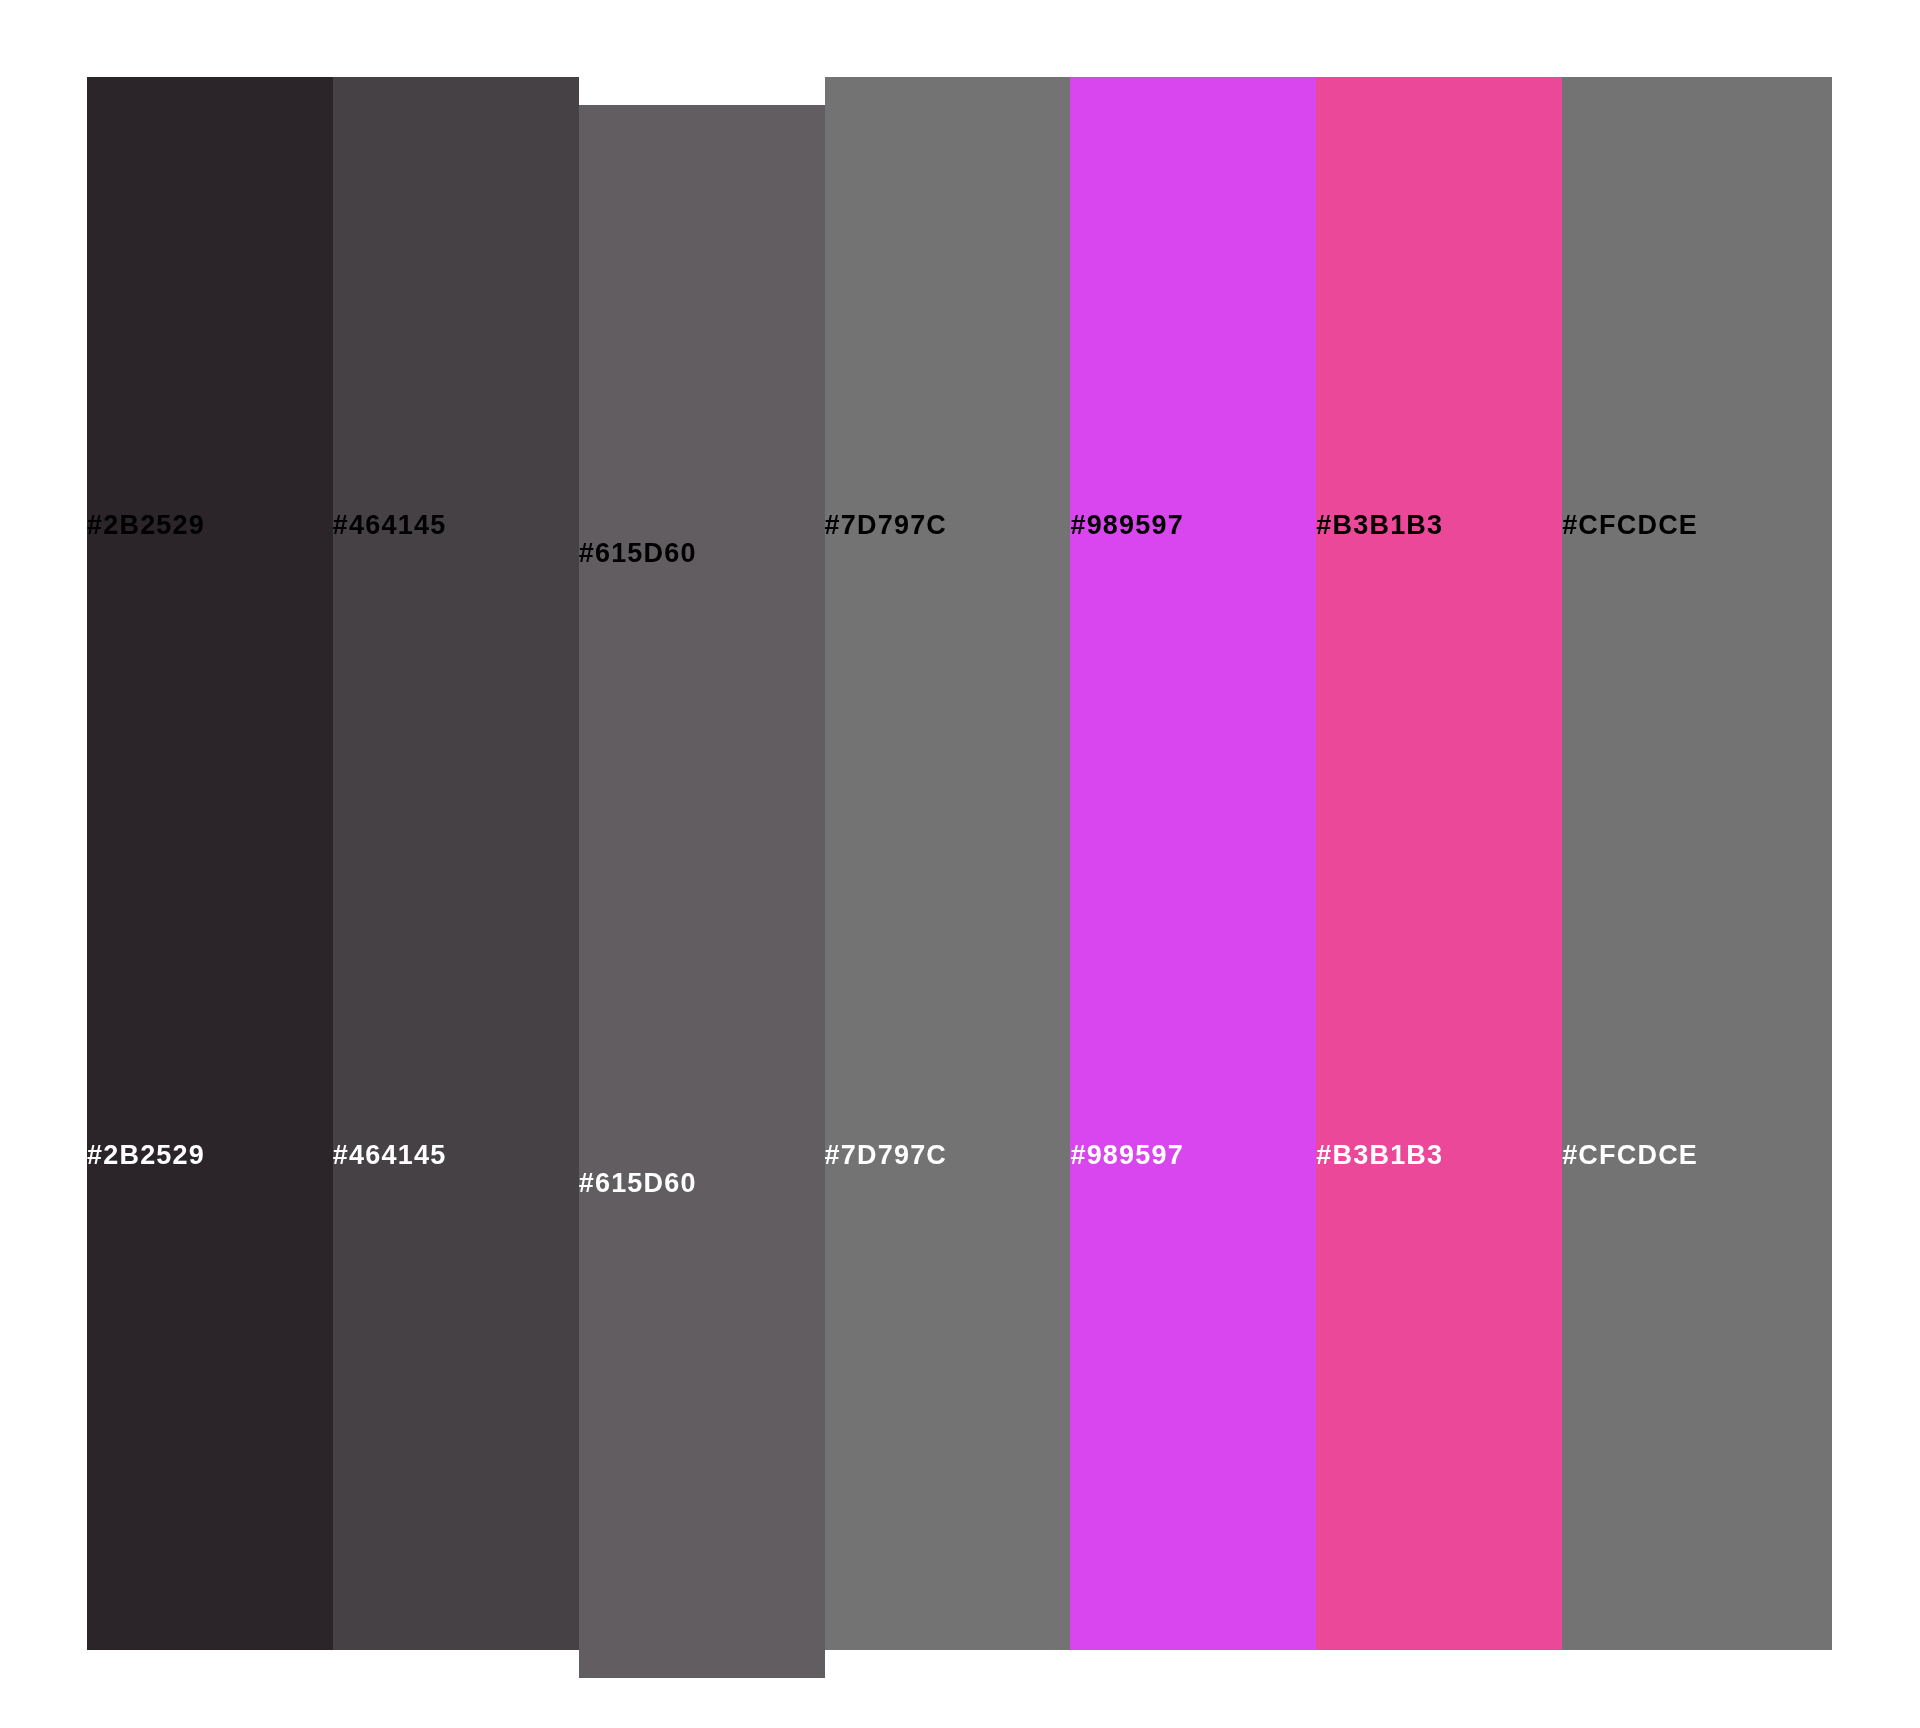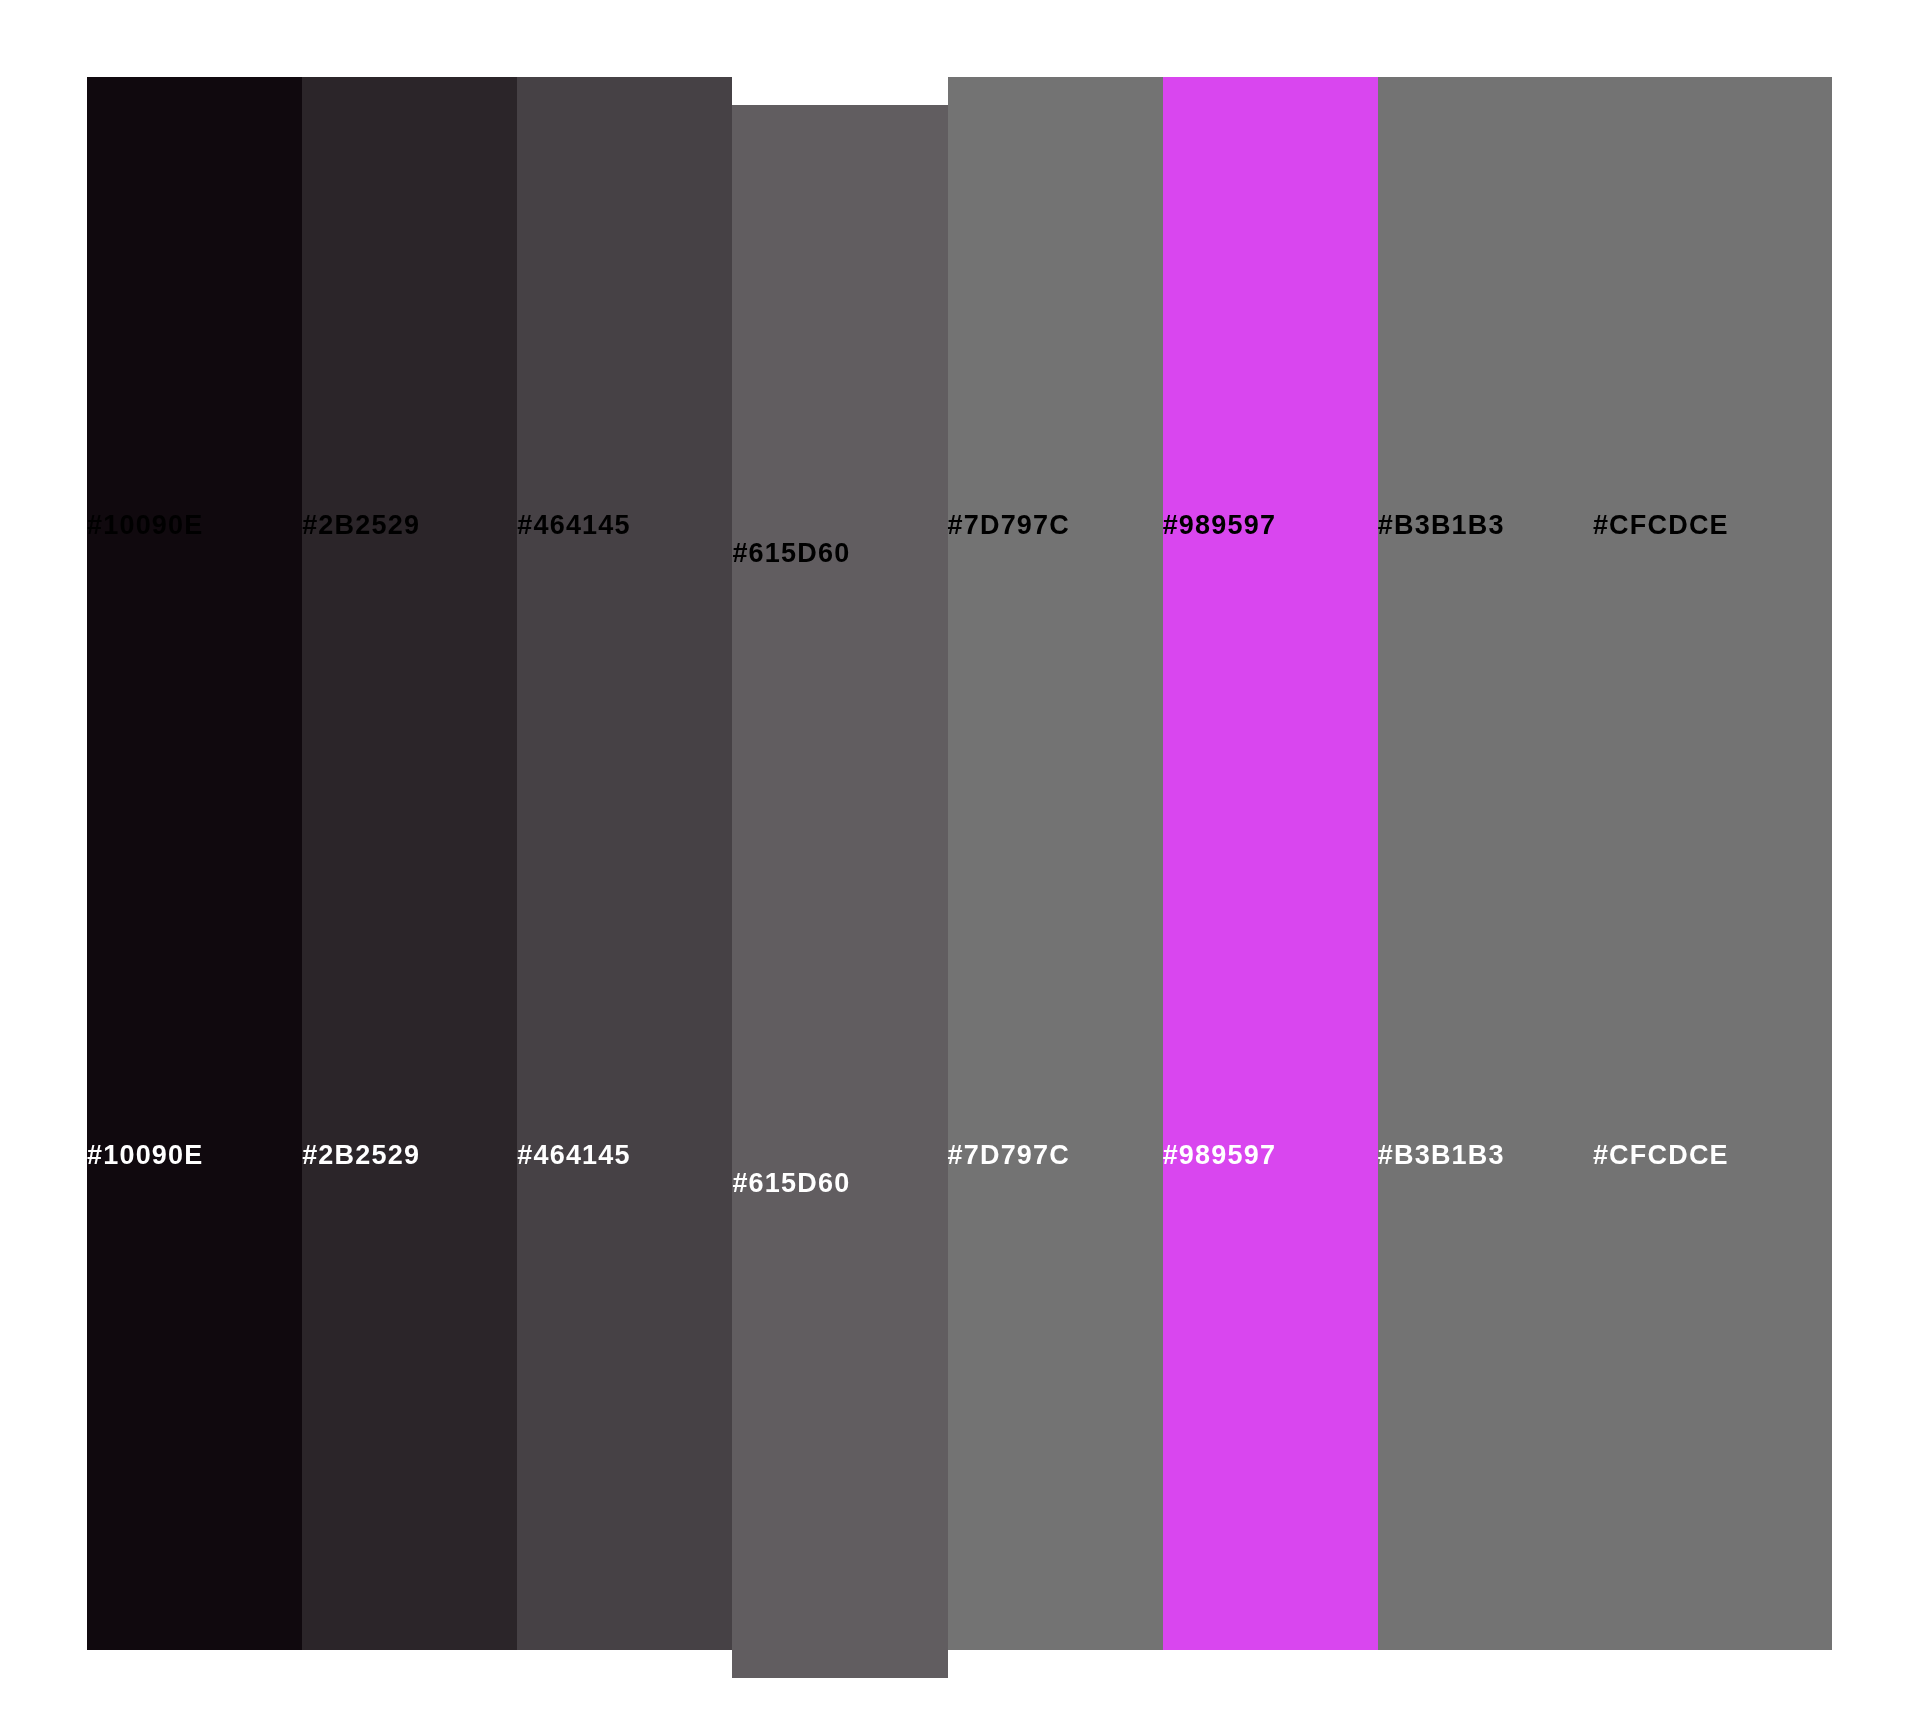--- a/index.html
+++ b/index.html
@@ -52,24 +52,20 @@
   .swatch-label.label-bottom {
     top: 1065px;
     color: #FFFFFF;
   }
 </style>
 </head>
 <body style="background-color: rgb(255, 255, 255);">
 
 <div id="palette-board">
 
-  <div class="swatch-column" style="background-color: rgb(16, 9, 14);">
-    <div class="swatch-label label-top" style="color: rgb(0, 0, 0);">#10090E</div>
-    <div class="swatch-label label-bottom" style="color: rgb(255, 255, 255);">#10090E</div>
-  </div>
 
   <div class="swatch-column" style="background-color: rgb(43, 37, 41);">
     <div class="swatch-label label-top" style="color: rgb(0, 0, 0);">#2B2529</div>
     <div class="swatch-label label-bottom" style="color: rgb(255, 255, 255);">#2B2529</div>
   </div>
 
   <div class="swatch-column" style="background-color: rgb(70, 65, 69);">
     <div class="swatch-label label-top" style="color: rgb(0, 0, 0);">#464145</div>
     <div class="swatch-label label-bottom" style="color: rgb(255, 255, 255);">#464145</div>
   </div>
@@ -82,21 +78,21 @@
   <div class="swatch-column" style="background-color: #737373;">
     <div class="swatch-label label-top" style="color: rgb(0, 0, 0);">#7D797C</div>
     <div class="swatch-label label-bottom" style="color: rgb(255, 255, 255);">#7D797C</div>
   </div>
 
   <div class="swatch-column" style="background-color: #d946ef;">
     <div class="swatch-label label-top" style="color: rgb(0, 0, 0);">#989597</div>
     <div class="swatch-label label-bottom" style="color: rgb(255, 255, 255);">#989597</div>
   </div>
 
-  <div class="swatch-column" style="background-color: #737373;">
+  <div class="swatch-column" style="background-color: #ec4899;">
     <div class="swatch-label label-top" style="color: rgb(0, 0, 0);">#B3B1B3</div>
     <div class="swatch-label label-bottom" style="color: rgb(255, 255, 255);">#B3B1B3</div>
   </div>
 
   <div class="swatch-column" style="background-color: #737373; padding-left: 24px;">
     <div class="swatch-label label-top" style="color: rgb(0, 0, 0);">#CFCDCE</div>
     <div class="swatch-label label-bottom" style="color: rgb(255, 255, 255);">#CFCDCE</div>
   </div>
 
 </div>

